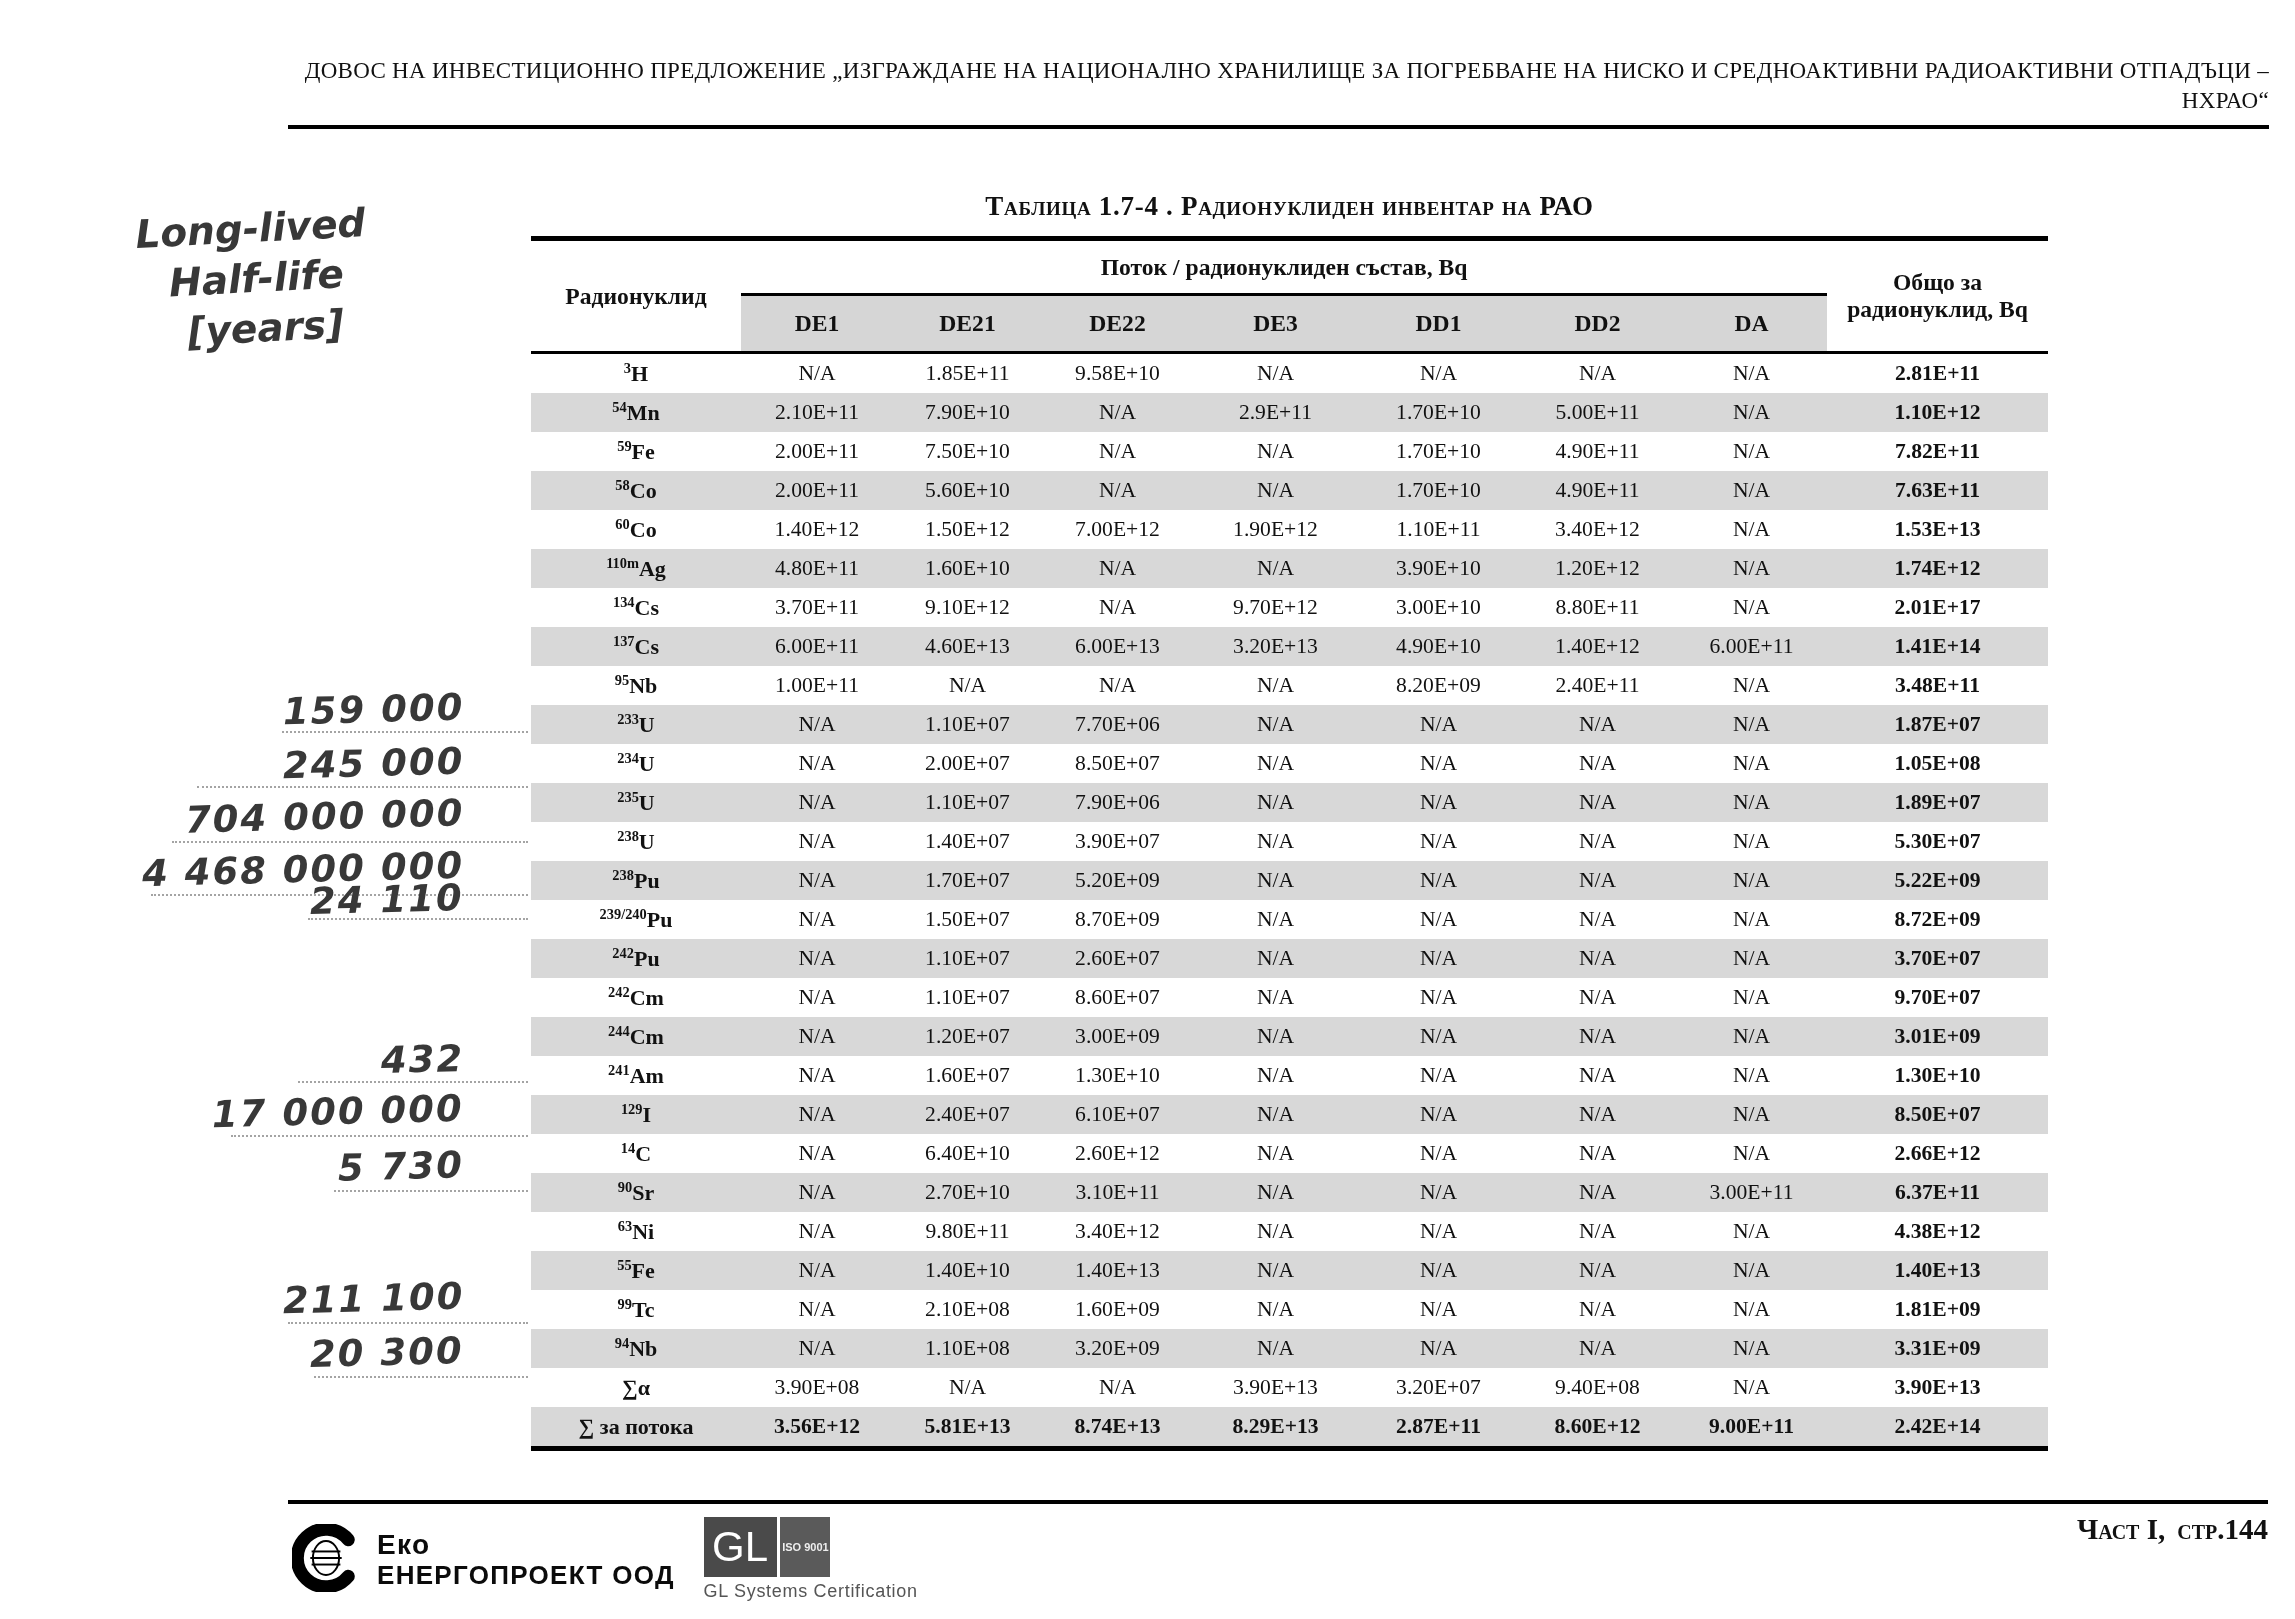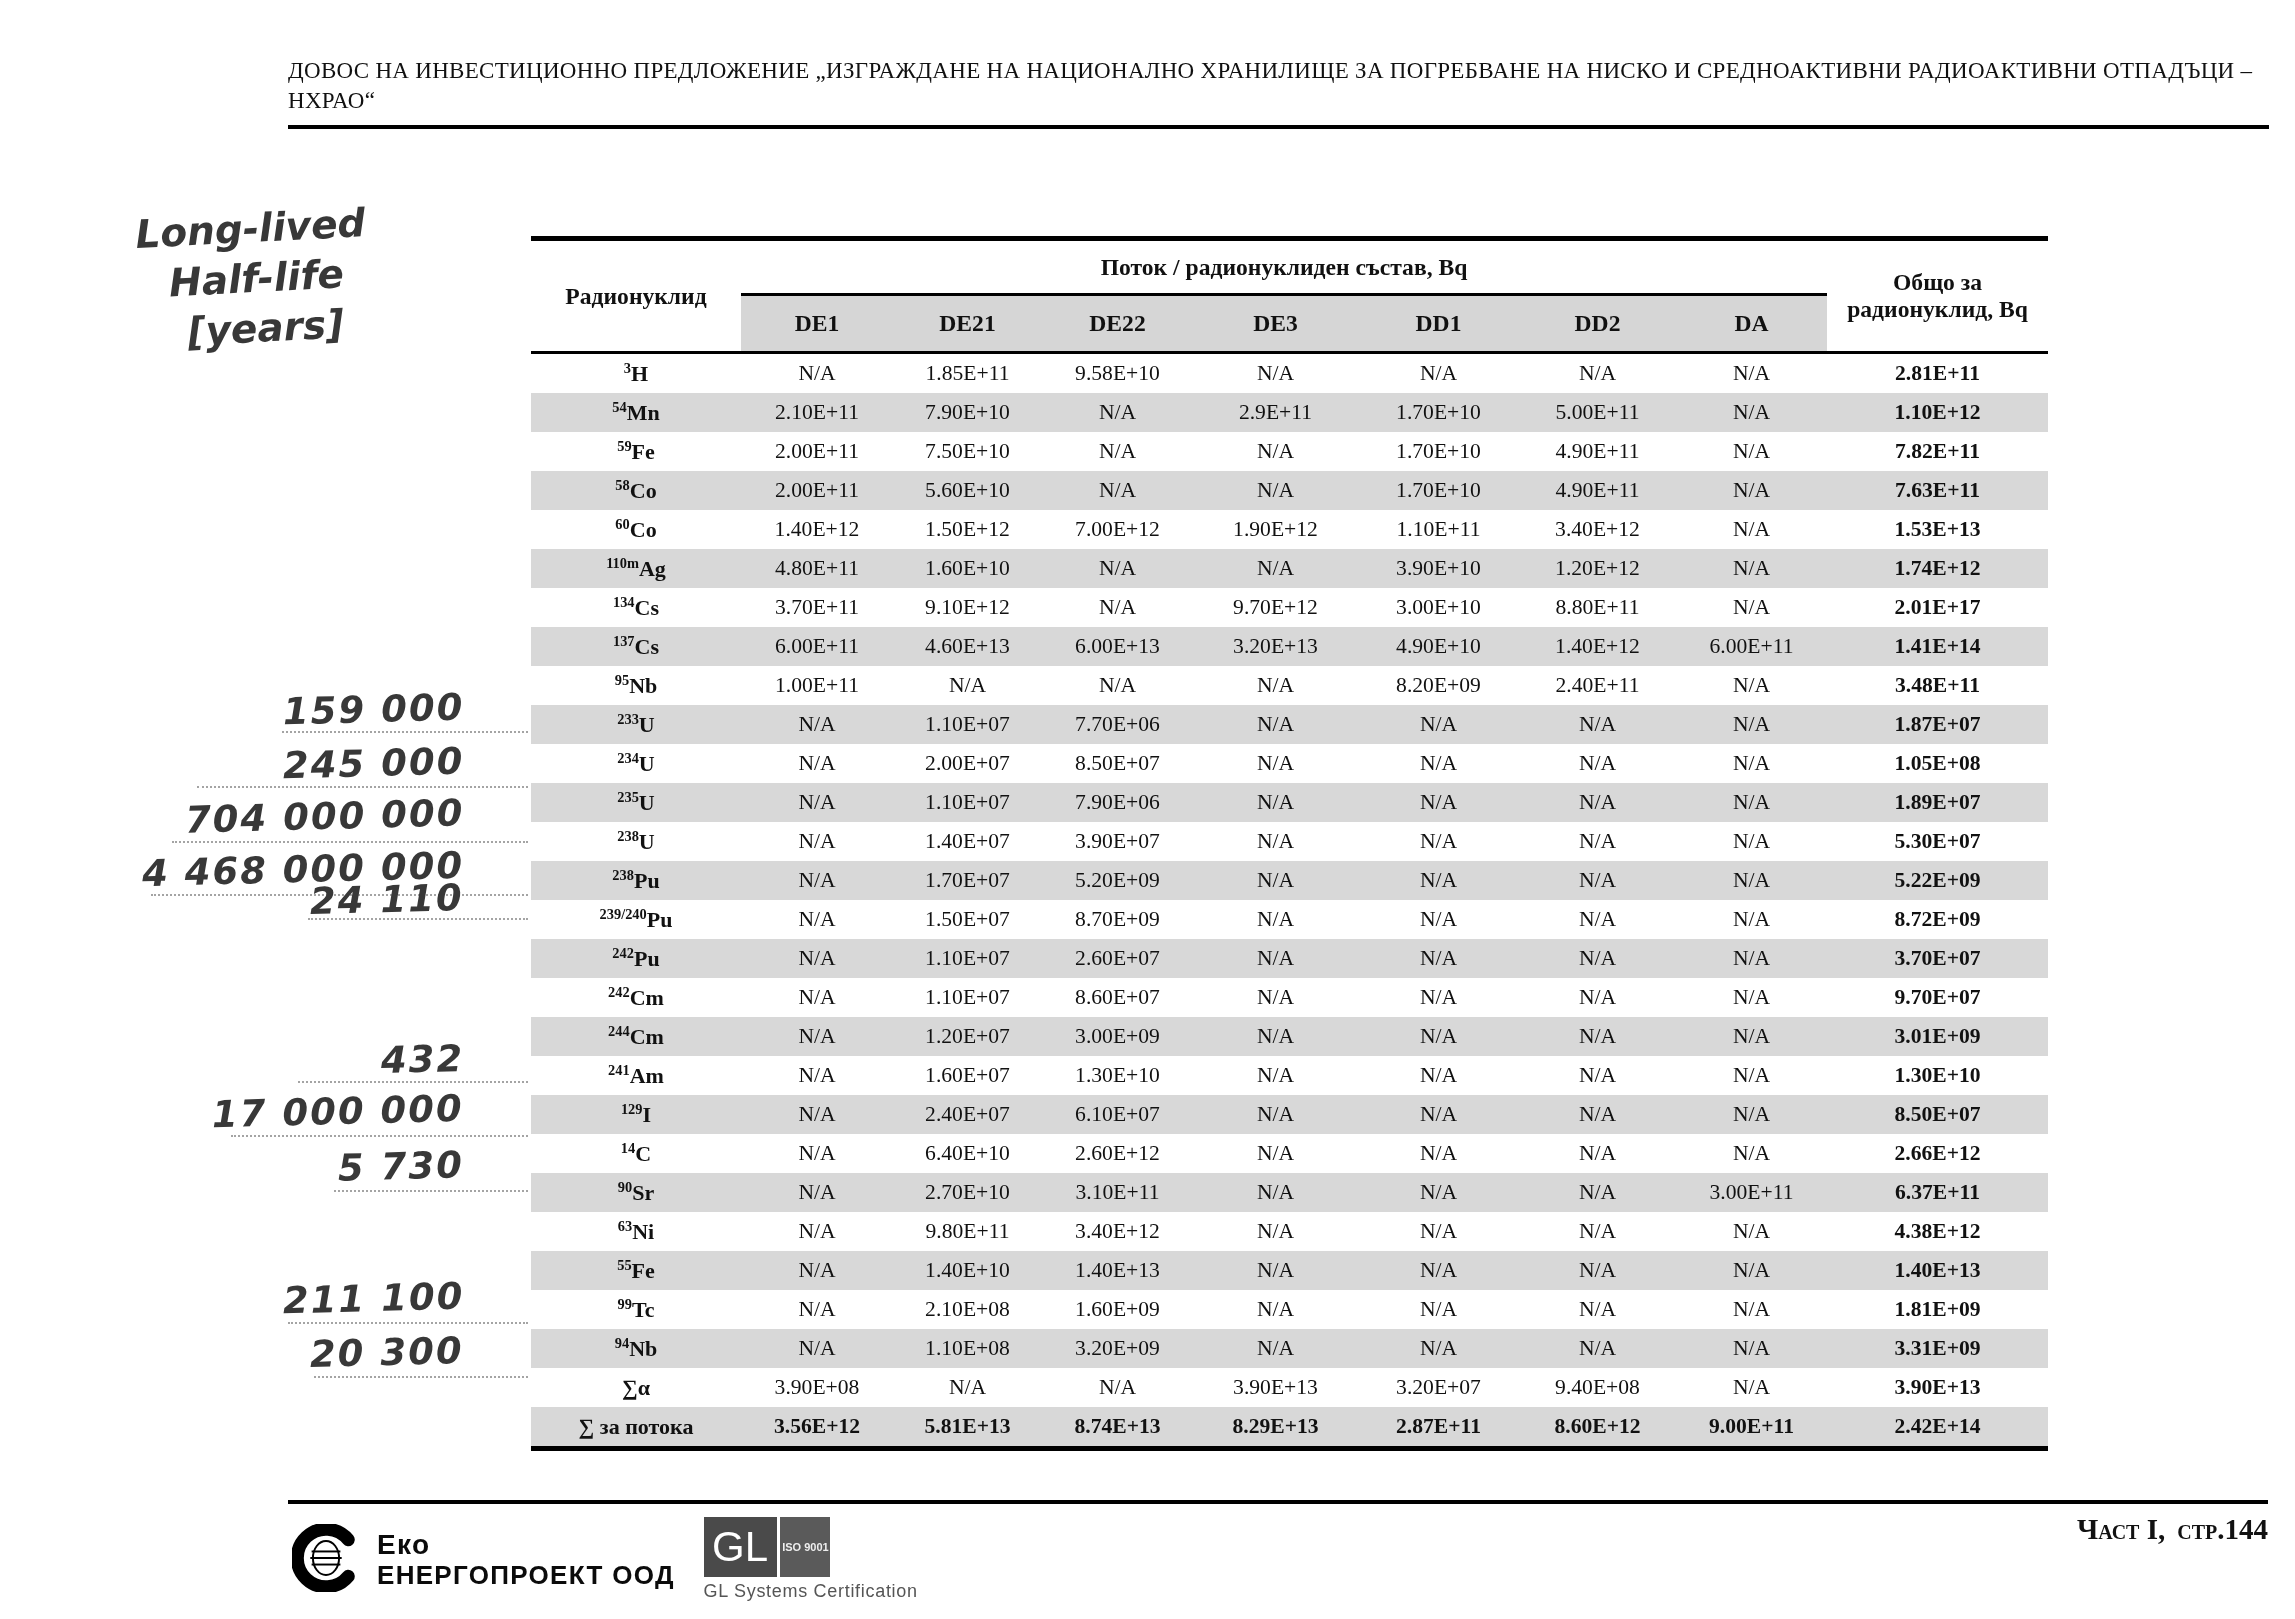--- a/index.html
+++ b/index.html
@@ -7,21 +7,21 @@
     position:relative;
     width:2295px;height:1619px;
     background:#ffffff;
     font-family:"Liberation Serif", serif;
     color:#111;
     overflow:hidden;
   }
   
   .doc-header{
     position:absolute;left:288px;top:56px;width:1981px;
-    text-align:left;
+    text-align:right;
     font-size:23px;line-height:30px;letter-spacing:0.3px;
     border-bottom:4.6px solid #000;
     padding-bottom:9.2px;
   }
   
   .table-title{
     position:absolute;left:531px;top:191px;width:1517px;
     text-align:center;font-weight:bold;font-size:27px;
     font-variant:small-caps;letter-spacing:0.7px;
   }
@@ -100,20 +100,21 @@
   <div class="hand ann" style="top:742px">245 000</div>
   <div class="hand ann" style="top:795px">704 000 000</div>
   <div class="hand ann" style="top:848px">4 468 000 000</div>
   <div class="hand ann" style="top:878px">24 110</div>
   <div class="hand ann" style="top:1038px">432</div>
   <div class="hand ann" style="top:1090px">17 000 000</div>
   <div class="hand ann" style="top:1145px">5 730</div>
   <div class="hand ann" style="top:1277px">211 100</div>
   <div class="hand ann" style="top:1331px">20 300</div>
 
+  <div class="table-title">Таблица 1.7-4 . Радионуклиден инвентар на РАО</div>
 
   <table class="inv">
     <colgroup>
       <col style="width:210px">
         <col style="width:152px">
         <col style="width:149px">
         <col style="width:151px">
       <col style="width:165px">
         <col style="width:161px">
         <col style="width:157px">

